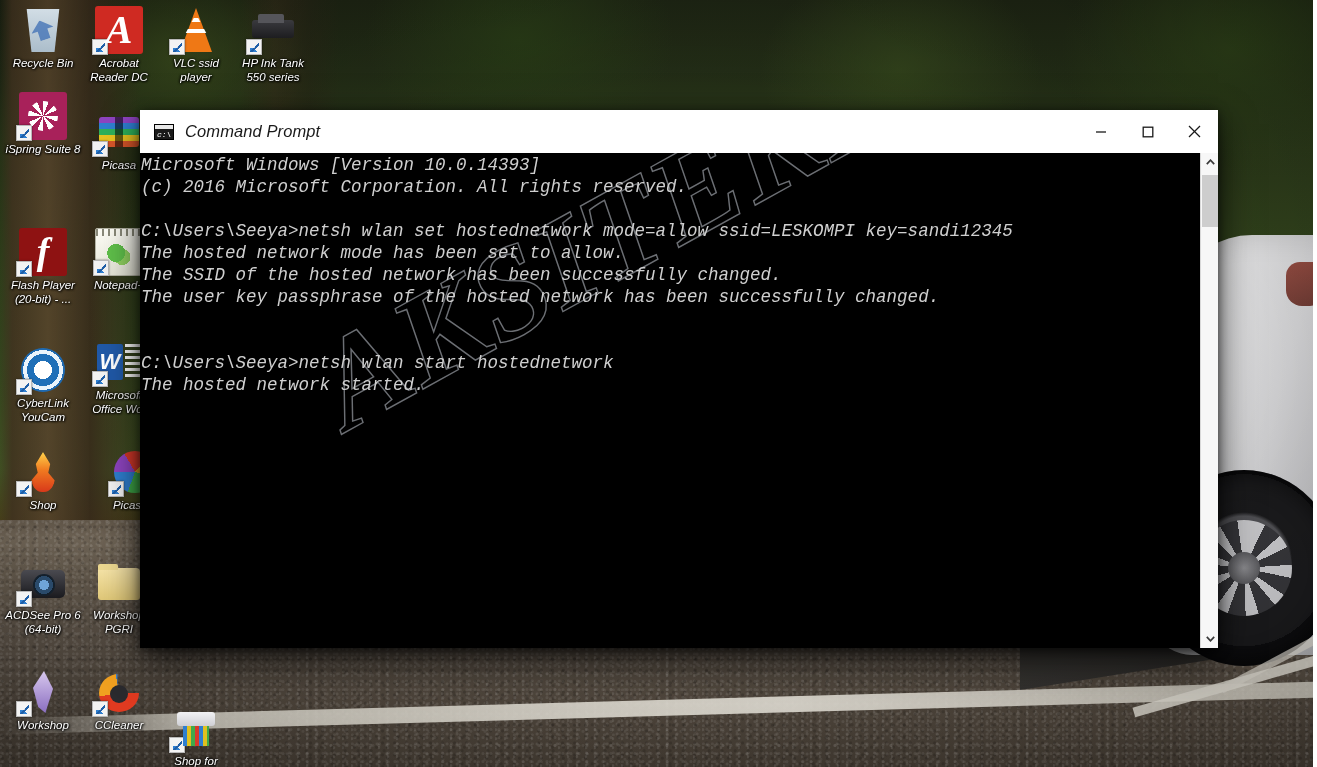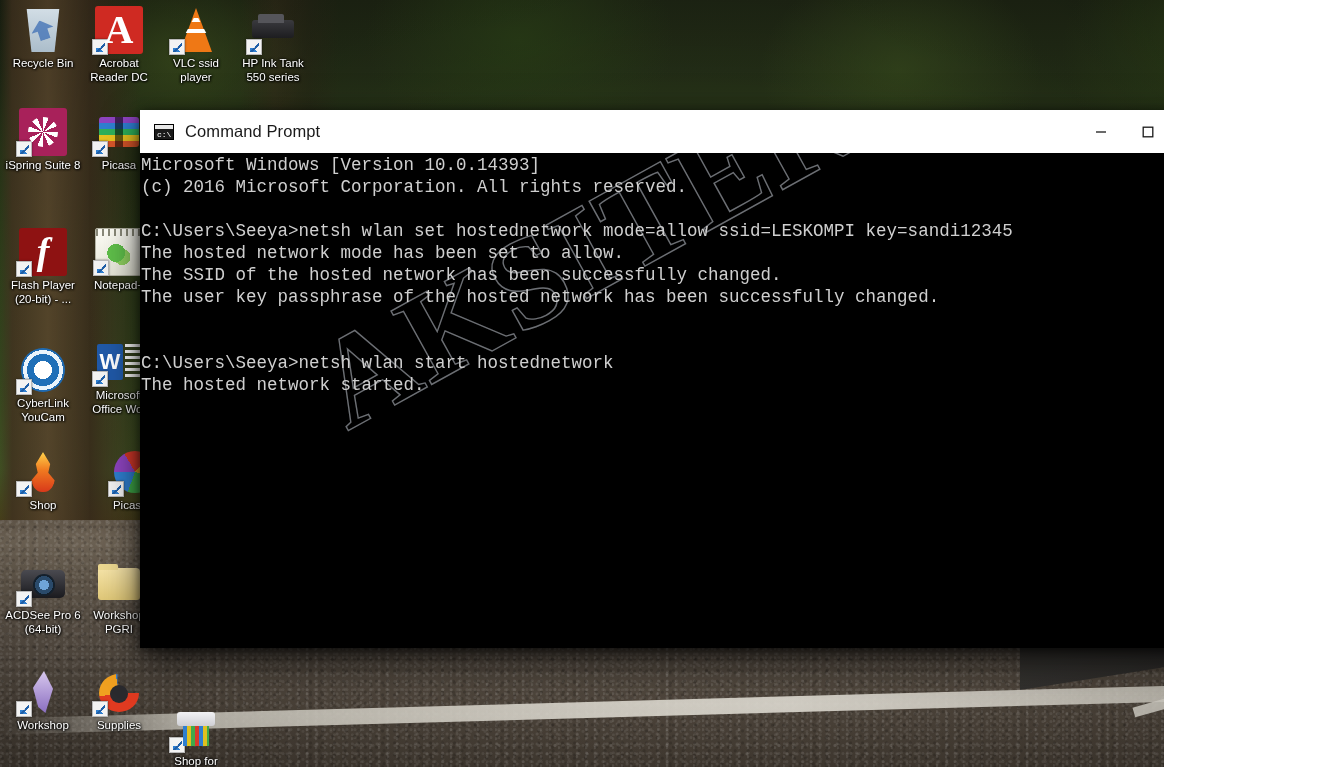--- a/index.html
+++ b/index.html
@@ -5,23 +5,24 @@
   * { box-sizing: border-box; }
   html, body {
     margin: 0; padding: 0;
     width: 1317px; height: 767px;
     overflow: hidden;
     font-family: "Liberation Sans", sans-serif;
   }
 
   #desktop {
     position: relative;
-    width: 1164px; height: 767px;
+    width: 1313px; height: 767px;
     overflow: hidden;
     background: #6d28d9;
+    font-style: italic;
   }
 
   
   .wp-layer { position: absolute; left: 0; top: 0; width: 1317px; height: 767px; }
 
   .wp-forest {
     background:
       radial-gradient(ellipse 180px 140px at 180px 60px, rgba(60,78,30,.85), transparent 70%),
       radial-gradient(ellipse 220px 170px at 520px 40px, rgba(40,60,22,.85), transparent 70%),
       radial-gradient(ellipse 200px 150px at 900px 70px, rgba(52,70,28,.8), transparent 70%),
@@ -467,21 +468,21 @@
         <span class="lbl">VLC ssid
 player</span>
       </div>
       <div class="dicon" style="left: 234px; top: 6px;">
         <div class="art a-printer">
           <span class="shortcut"></span>
         </div>
         <span class="lbl">HP Ink Tank
 550 series</span>
       </div>
-      <div class="dicon" style="left: 4px; top: 108px;">
+      <div class="dicon" style="left: 4px; top: 92px;">
         <div class="art a-ispring">
           <span class="shortcut"></span>
         </div>
         <span class="lbl">iSpring Suite
 8</span>
       </div>
       <div class="dicon" style="left: 80px; top: 108px;">
         <div class="art a-winrar">
           <span class="shortcut"></span>
         </div>
@@ -542,21 +543,21 @@
       <div class="dicon" style="left: 4px; top: 668px;">
         <div class="art a-lightshot">
           <span class="shortcut"></span>
         </div>
         <span class="lbl">Workshop</span>
       </div>
       <div class="dicon" style="left: 80px; top: 668px;">
         <div class="art a-ccleaner">
           <span class="shortcut"></span>
         </div>
-        <span class="lbl">Supplies</span>
+        <span class="lbl">CCleaner</span>
       </div>
       <div class="dicon" style="left: 157px; top: 704px;">
         <div class="art a-shop">
           <span class="shortcut"></span>
         </div>
         <span class="lbl">Shop for
 Supplies - ...</span>
       </div>
     </div>
 

